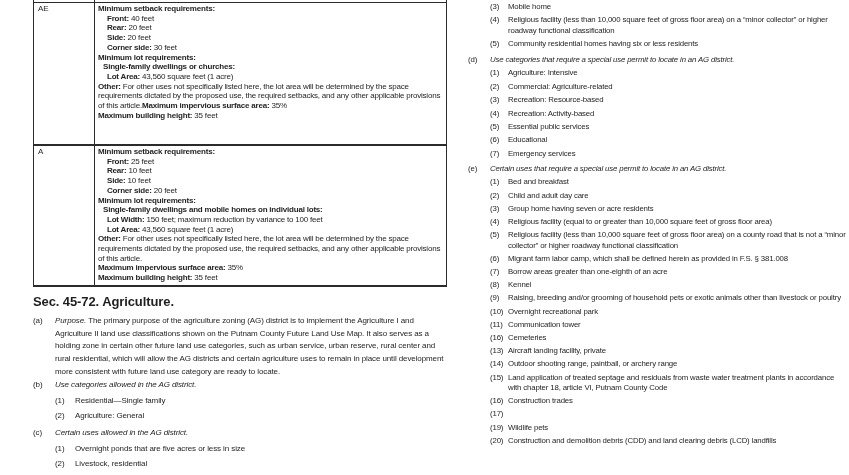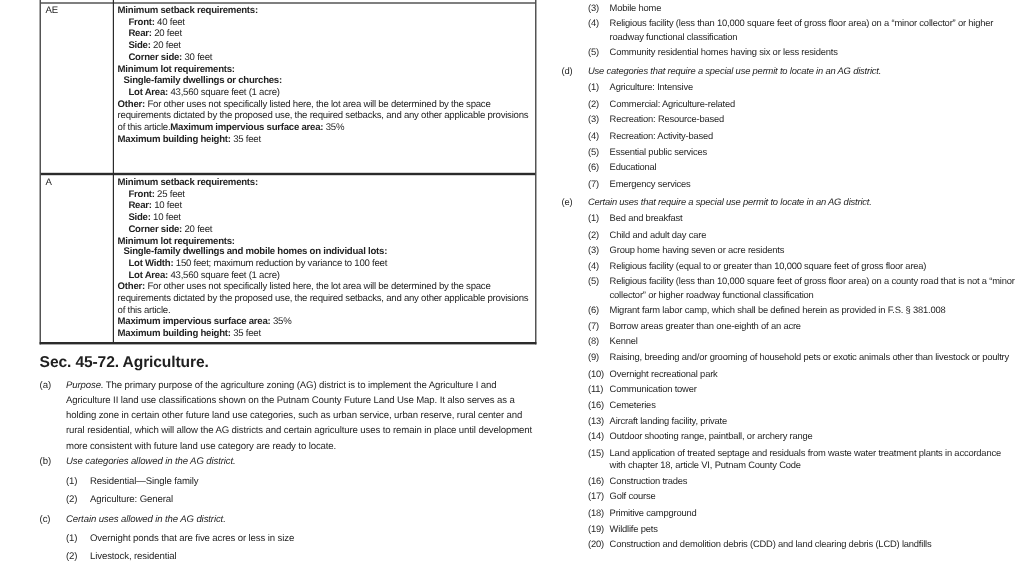--- a/index.html
+++ b/index.html
@@ -243,25 +243,20 @@
       <div class="item">
         <div class="i-num"><span>(15)</span></div>
         <div class="i-text"><span>Land application of treated septage and residuals from waste water treatment plants in accordance with chapter 18, article VI, Putnam County Code</span></div>
       </div>
       <div class="item">
         <div class="i-num"><span>(16)</span></div>
         <div class="i-text"><span>Construction trades</span></div>
       </div>
       <div class="item">
         <div class="i-num"><span>(17)</span></div>
-        <div class="i-text"><span>Golf course</span></div>
-      </div>
-      <div class="item">
-        <div class="i-num"><span>(18)</span></div>
-        <div class="i-text"><span>Primitive campground</span></div>
       </div>
       <div class="item">
         <div class="i-num"><span>(19)</span></div>
         <div class="i-text"><span>Wildlife pets</span></div>
       </div>
       <div class="item">
         <div class="i-num"><span>(20)</span></div>
         <div class="i-text"><span>Construction and demolition debris (CDD) and land clearing debris (LCD) landfills</span></div>
       </div>
     </div>

